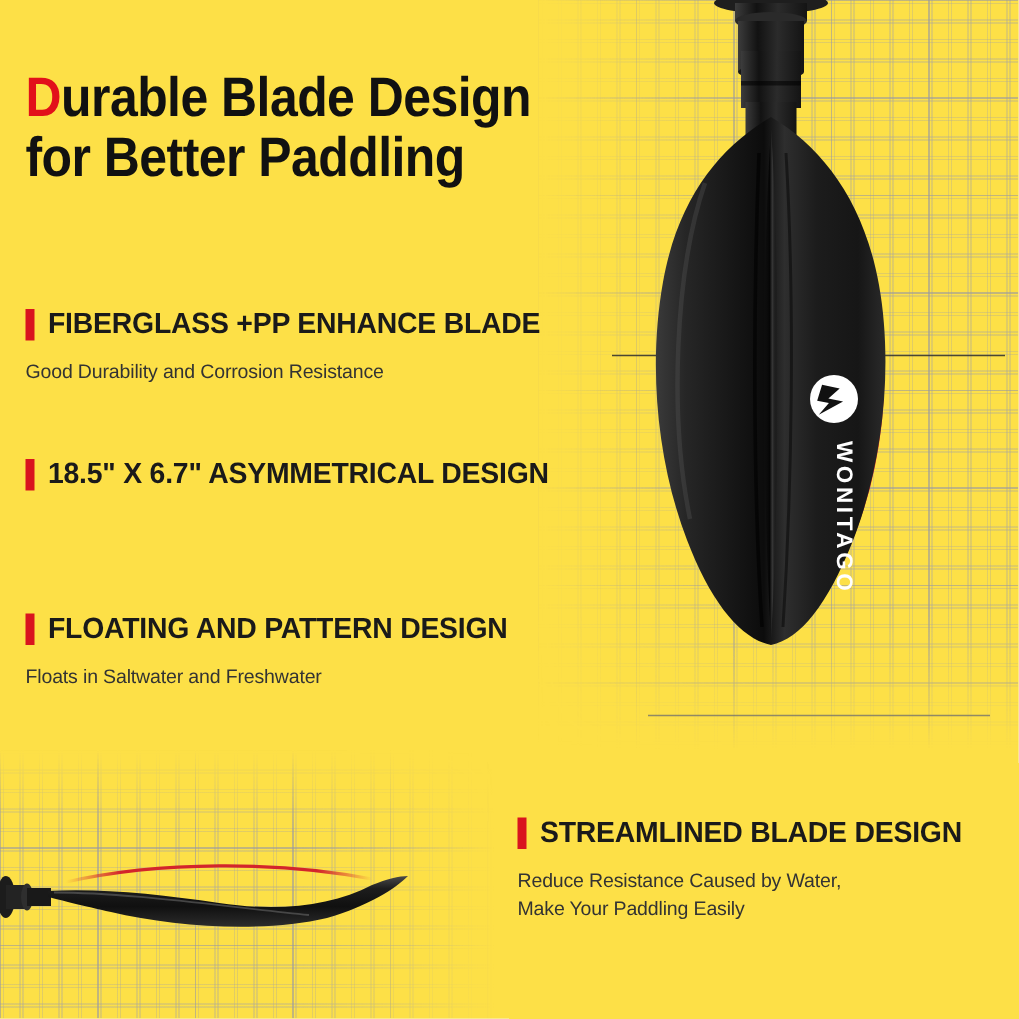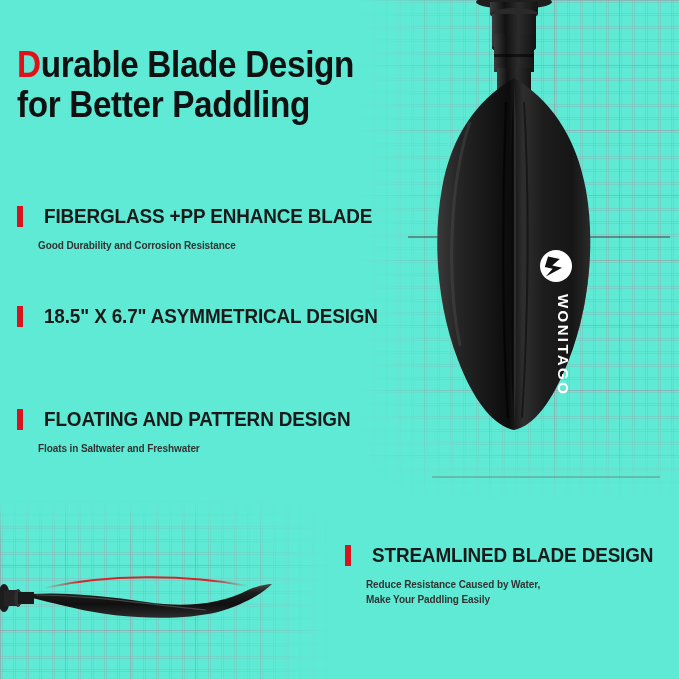--- a/index.html
+++ b/index.html
@@ -13,21 +13,21 @@
     font-family: "Liberation Sans", sans-serif;
     overflow: hidden;
     position: relative;
   }
 
   #page {
     position: absolute;
     left: 0; top: 0;
     width: 679px;
     height: 679px;
-    background: #5eead4;
+    background: #fde047;
     overflow: hidden;
   }
 
   
   .grid-layer {
     position: absolute;
     pointer-events: none;
   }
   .grid-fine {
     background-image:
@@ -77,43 +77,41 @@
     transform-origin: left top;
     white-space: pre-line;
   }
   #headline .accent { color: #e2101a; }
 
   
   .feature { position: absolute; }
   .feature-head {
     display: flex;
     align-items: center;
-    gap: 12px;
   }
   .bullet {
     width: 6px;
     height: 21px;
     background: #d9141e;
     flex: 0 0 auto;
     margin-right: 9px;
   }
   .feature-title {
     font-size: 19.5px;
     font-weight: 700;
     color: #1a1a1a;
     letter-spacing: -0.15px;
     white-space: nowrap;
     transform: scaleX(.97);
     transform-origin: left center;
   }
   .feature-sub {
     margin-top: 11px;
-    margin-left: 21px;
-    font-size: 10px;
-    font-weight: 700;
+    font-size: 13px;
+    font-weight: 400;
     color: #333333;
     line-height: 1.45;
     letter-spacing: -0.1px;
     white-space: pre-line;
   }
 
   #feature-1 { left: 17px; top: 205px; }
   #feature-2 { left: 17px; top: 305px; }
   #feature-3 { left: 17px; top: 408px; }
   #feature-4 { left: 345px; top: 544px; }

